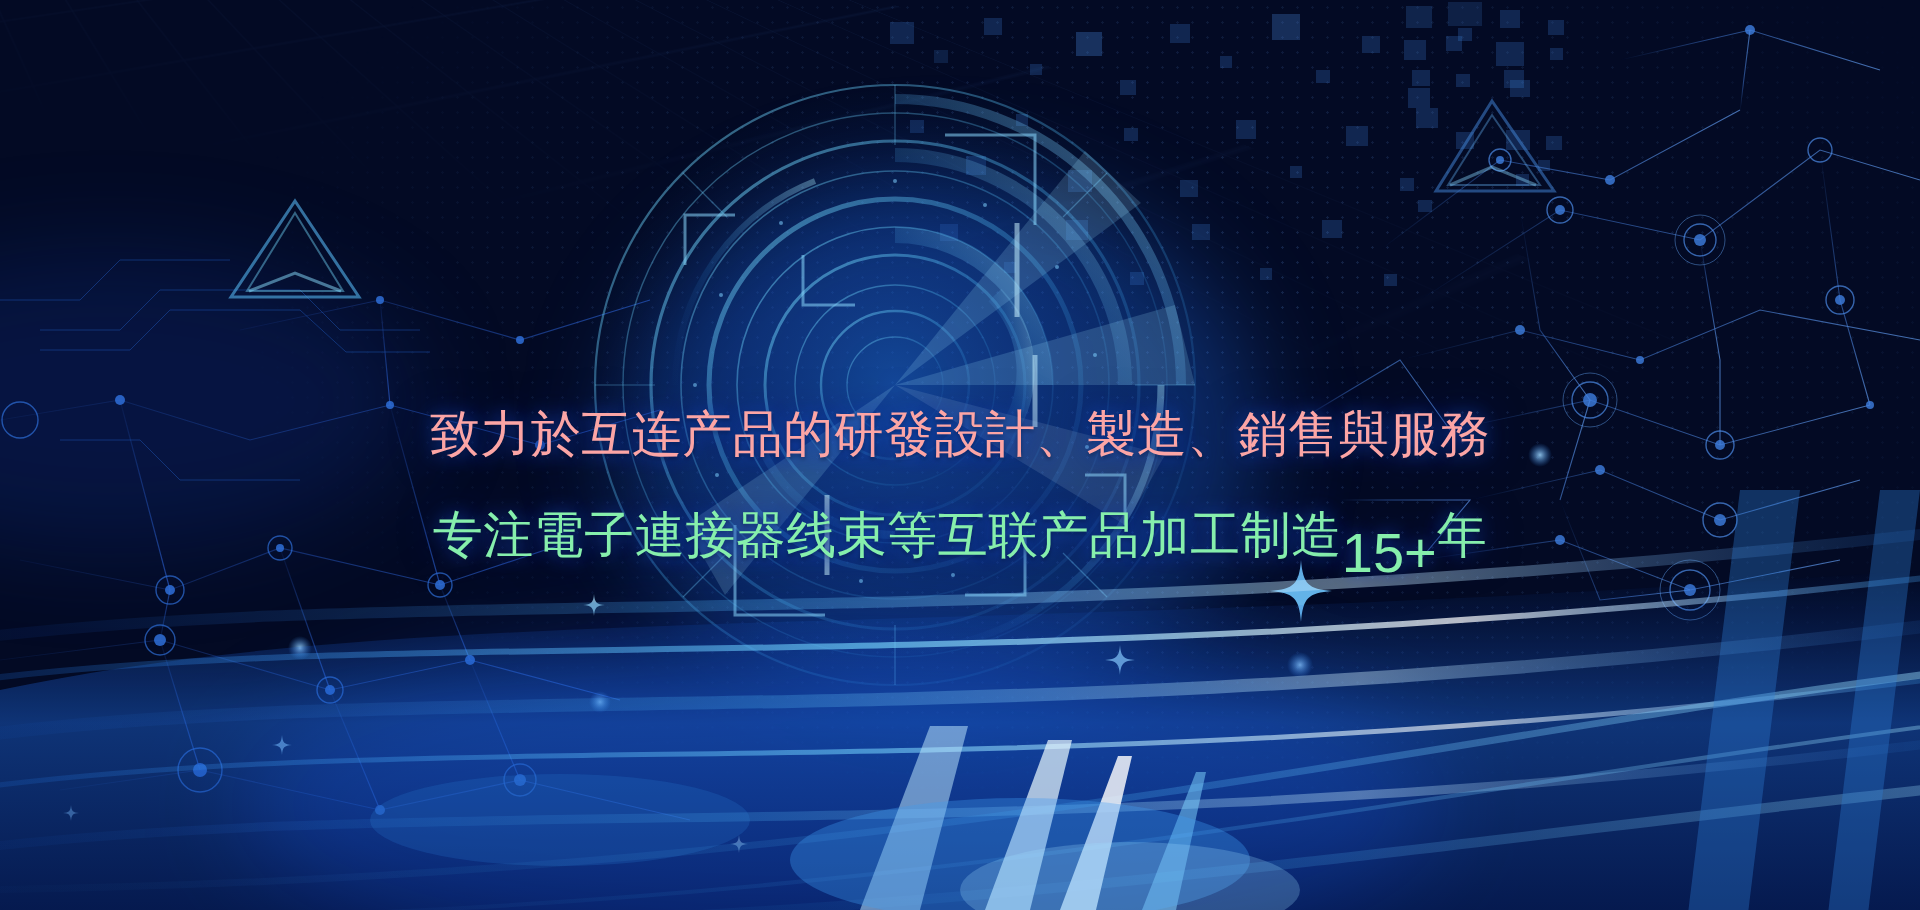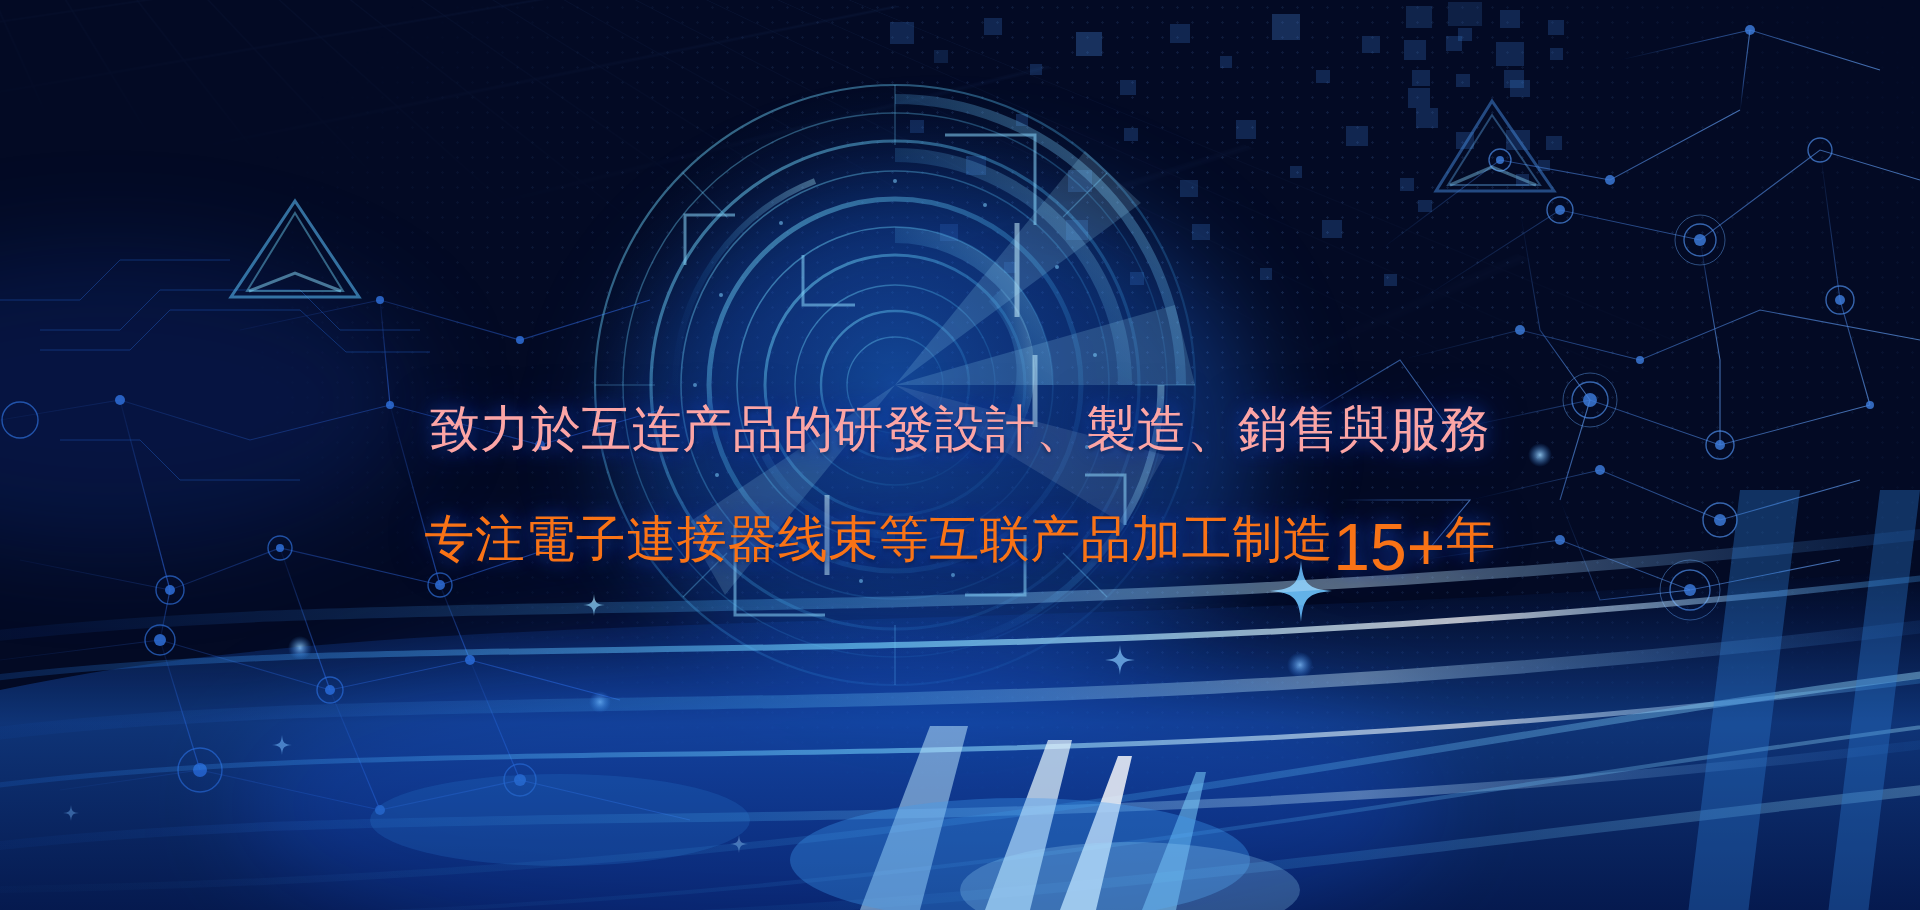--- a/index.html
+++ b/index.html
@@ -76,25 +76,25 @@
     padding-top:60px;
   }
   .line1{
     font-size:50px; line-height:1.0; color:#fca5a5; letter-spacing:.5px;
     font-weight:400; white-space:nowrap;
     text-shadow:0 0 18px rgba(20,70,190,.85), 0 0 42px rgba(10,40,130,.6), 0 2px 4px rgba(0,0,0,.45);
     margin-bottom:46px;
   }
   .line2{
     display:flex; align-items:baseline; justify-content:center; white-space:nowrap;
-    color:#f97316; font-weight:400;
+    color:#86efac; font-weight:400;
     text-shadow:0 0 18px rgba(20,70,190,.85), 0 0 42px rgba(10,40,130,.6), 0 2px 4px rgba(0,0,0,.45);
   }
   .line2 .cn{ font-size:50px; line-height:1.0; letter-spacing:.5px; }
-  .line2 .big{ font-size:66px; line-height:1.0; letter-spacing:0px; position:relative; top:14px; }
+  .line2 .big{ font-size:56px; line-height:1.0; letter-spacing:0px; position:relative; top:20px; }
 </style>
 </head>
 <body>
 
 <div id="banner">
 
   <div class="grid-tl"></div>
 
   <div class="layer dots"></div>
 

